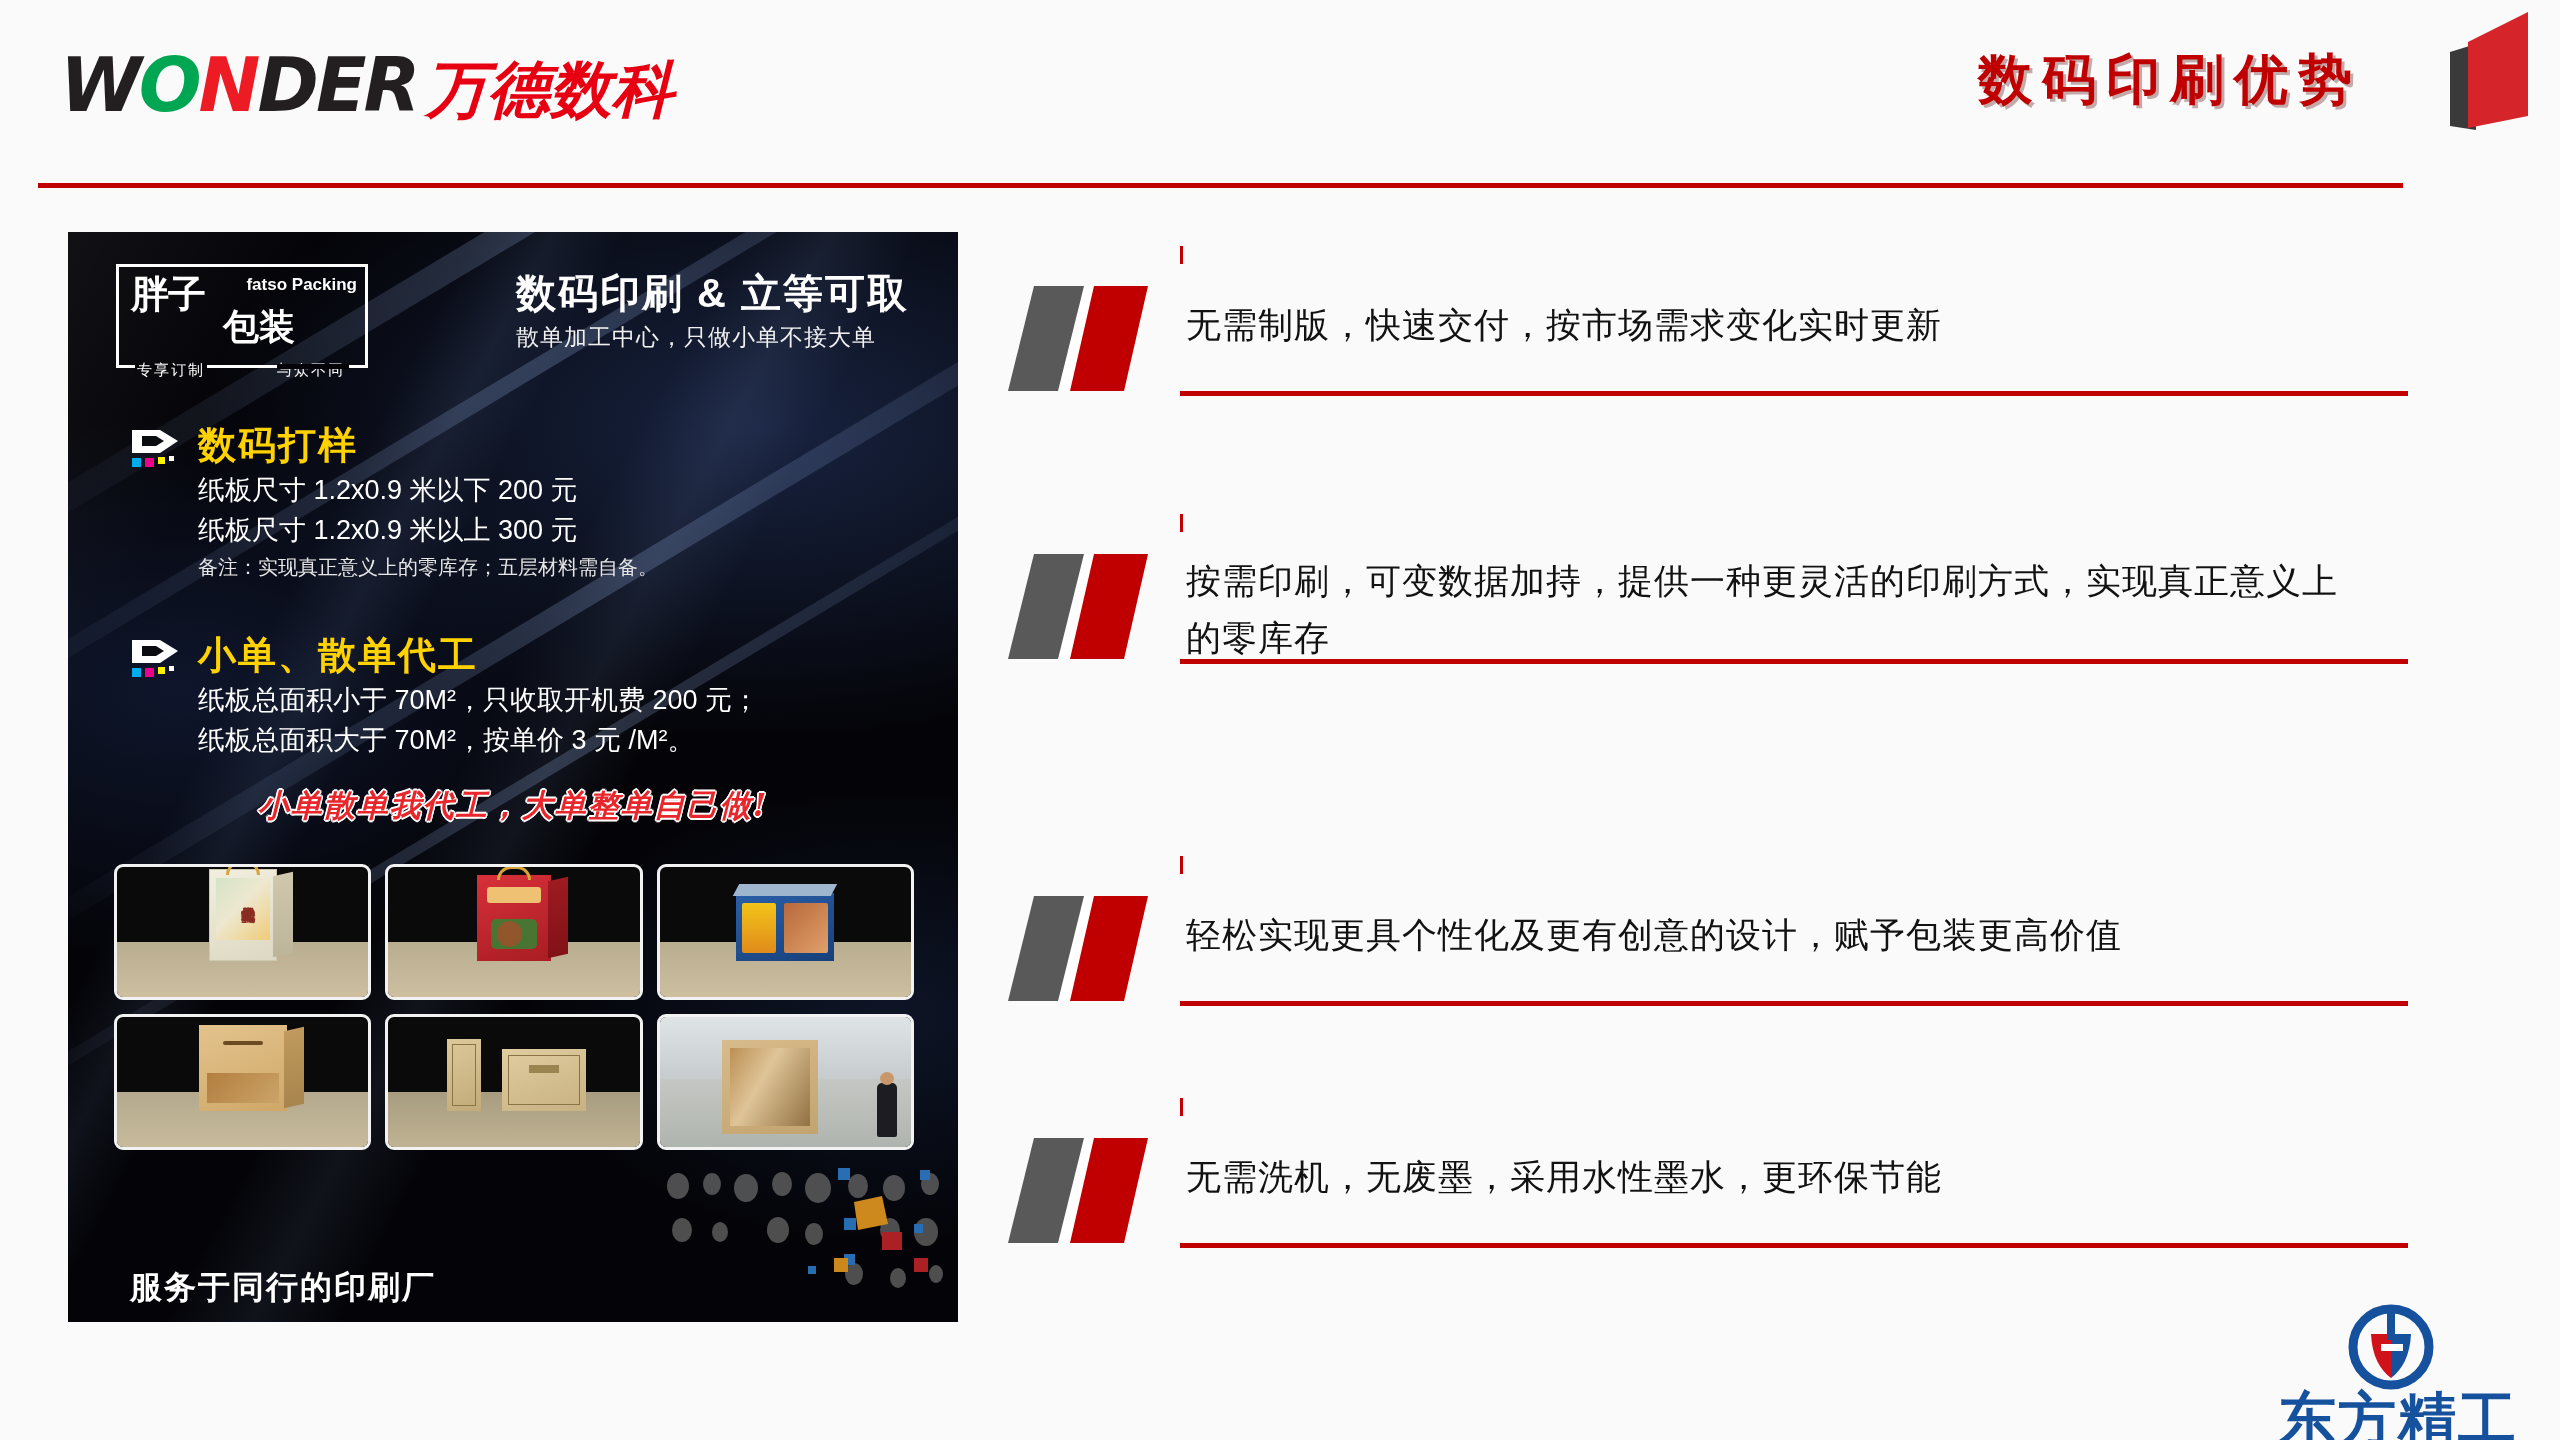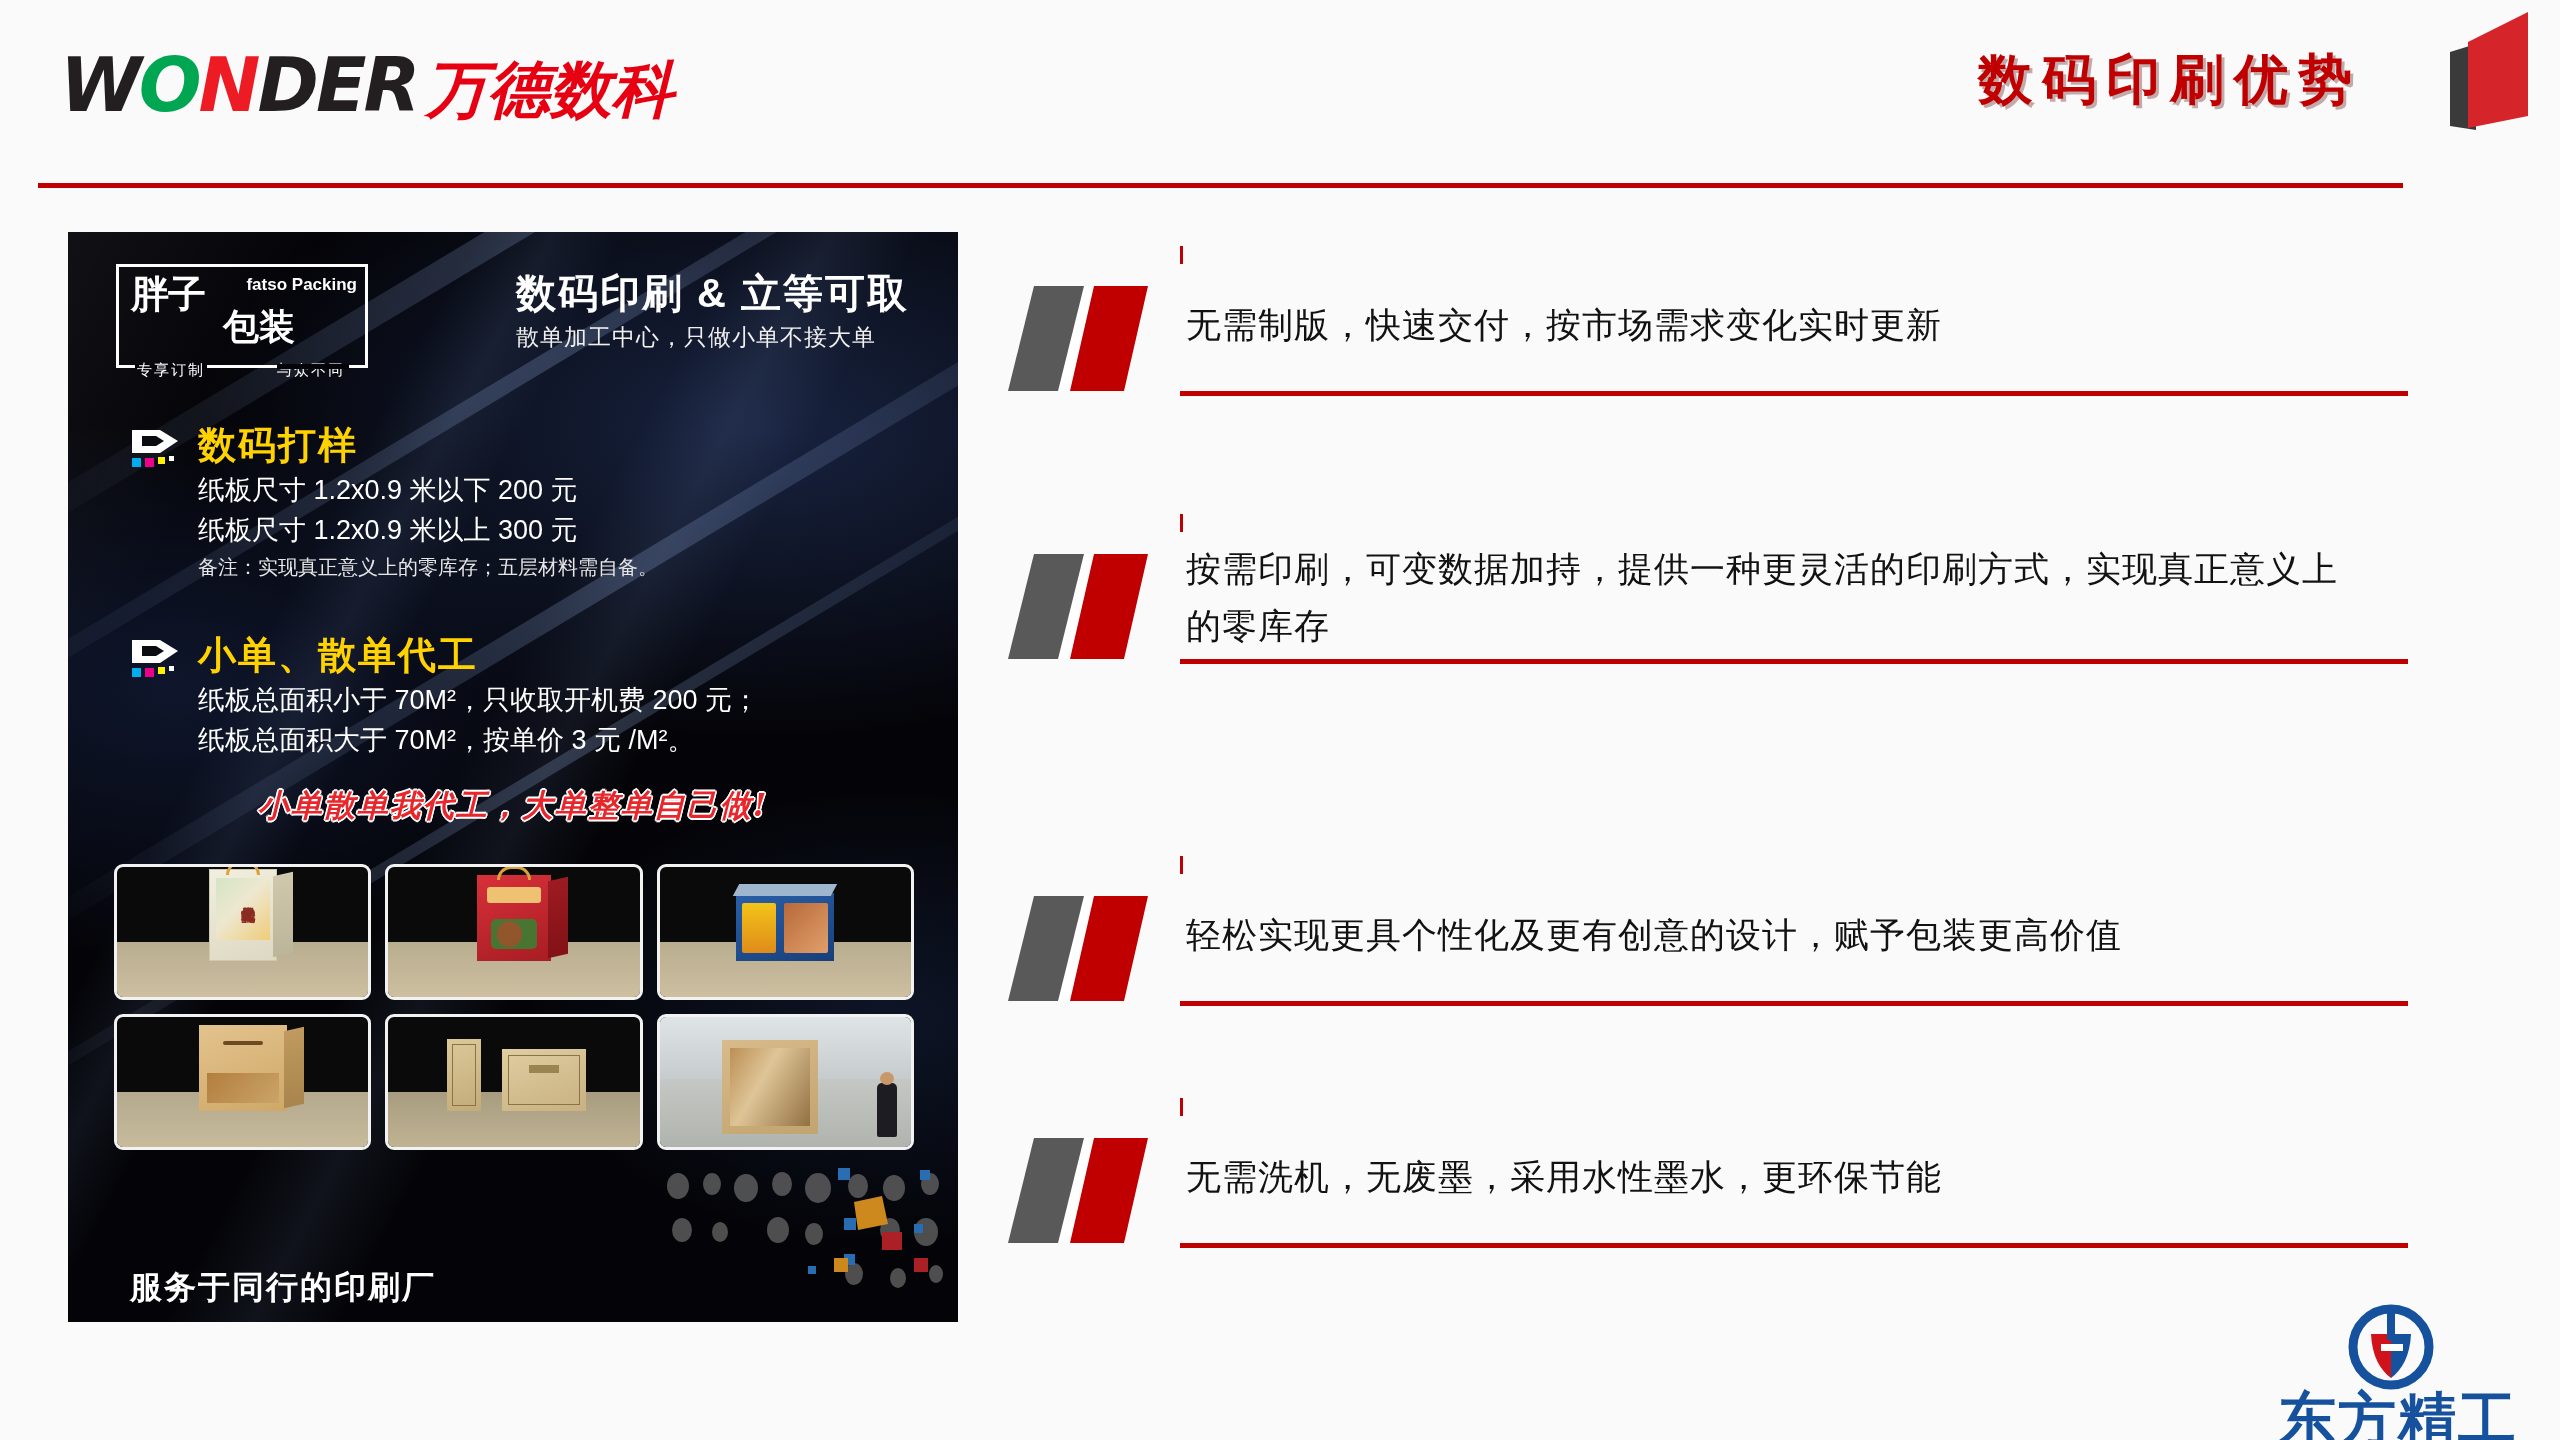--- a/index.html
+++ b/index.html
@@ -590,21 +590,21 @@
 
     <div class="bullet" style="top:268px; height:230px;">
       <div class="bullet-tick" style="top:-4px;"></div>
       <div class="bullet-marks" style="top:36px;">
         <svg viewBox="0 0 178 105" width="178" height="105" aria-hidden="true">
           <polygon points="26,0 78,0 52,105 0,105" fill="#595959"></polygon>
           <polygon points="76,0 136,0 110,105 50,105" fill="#FFFFFF"></polygon>
           <polygon points="86,0 140,0 116,105 62,105" fill="#C00000"></polygon>
         </svg>
       </div>
-      <div class="bullet-text" style="top:22px;">按需印刷，可变数据加持，提供一种更灵活的印刷方式，实现真正意义上的零库存</div>
+      <div class="bullet-text" style="top:34px;">按需印刷，可变数据加持，提供一种更灵活的印刷方式，实现真正意义上的零库存</div>
       <div class="bullet-rule" style="top:141px;"></div>
     </div>
 
     <div class="bullet" style="top:610px; height:180px;">
       <div class="bullet-tick" style="top:-4px;"></div>
       <div class="bullet-marks" style="top:36px;">
         <svg viewBox="0 0 178 105" width="178" height="105" aria-hidden="true">
           <polygon points="26,0 78,0 52,105 0,105" fill="#595959"></polygon>
           <polygon points="76,0 136,0 110,105 50,105" fill="#FFFFFF"></polygon>
           <polygon points="86,0 140,0 116,105 62,105" fill="#C00000"></polygon>

